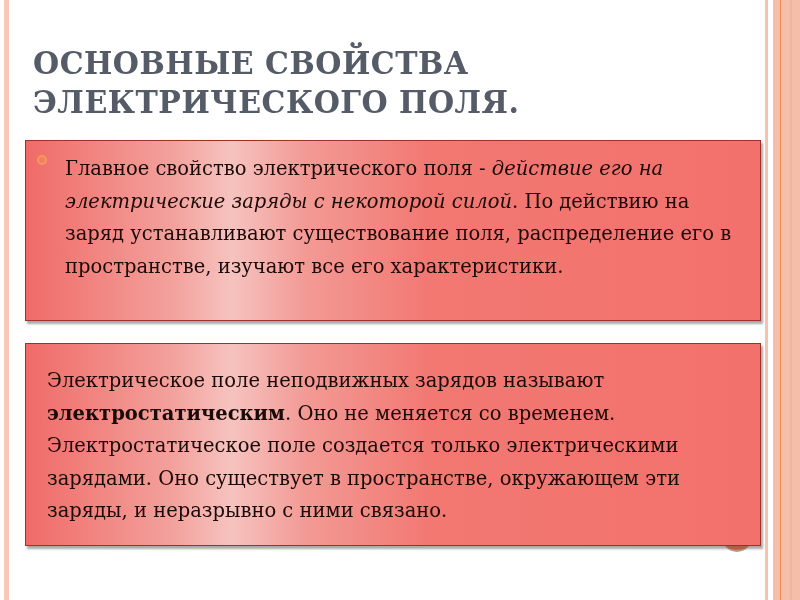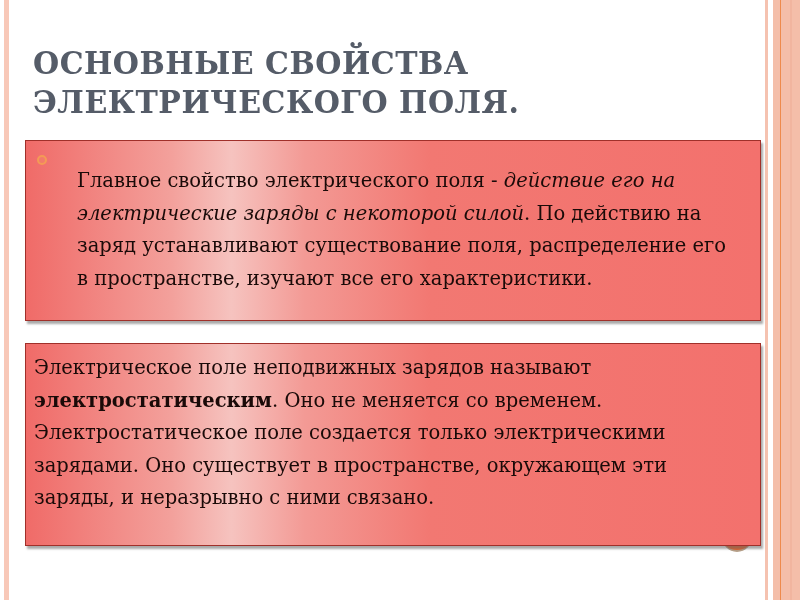--- a/index.html
+++ b/index.html
@@ -46,25 +46,25 @@
     .box1 { top: 140px; height: 181px; padding: 8px 10px 0 35px; }
     .box2 { top: 343px; height: 203px; padding: 8px 10px 0 8px; }
     .bullet {
       position: absolute; left: 11px; top: 14px; width: 10px; height: 10px;
       border-radius: 50%;
       border: 2px solid #f49a55;
       box-sizing: border-box;
       background: rgba(248,160,100,0.25);
     }
     .para {
-      font-size: 19.5px; line-height: 32.5px; margin: 16px;
+      font-size: 19.5px; line-height: 32.5px; margin: 4px;
       font-family: "DejaVu Serif", "Liberation Serif", serif;
     }
     .para .it { font-style: italic; }
-    .para2 { font-size: 19.5px; line-height: 32.5px; margin: 0; }
+    .para2 { font-size: 19.5px; line-height: 32.5px; margin: 13px; }
     .para2 b { font-weight: bold; }
     .peek {
       position: absolute; left: 722px; top: 536px; width: 30px; height: 14px;
       border-radius: 0 0 15px 15px;
       background: #e8622c;
       border-bottom: 2px solid #b7a089;
     }
   </style>
 </head>
 <body>

